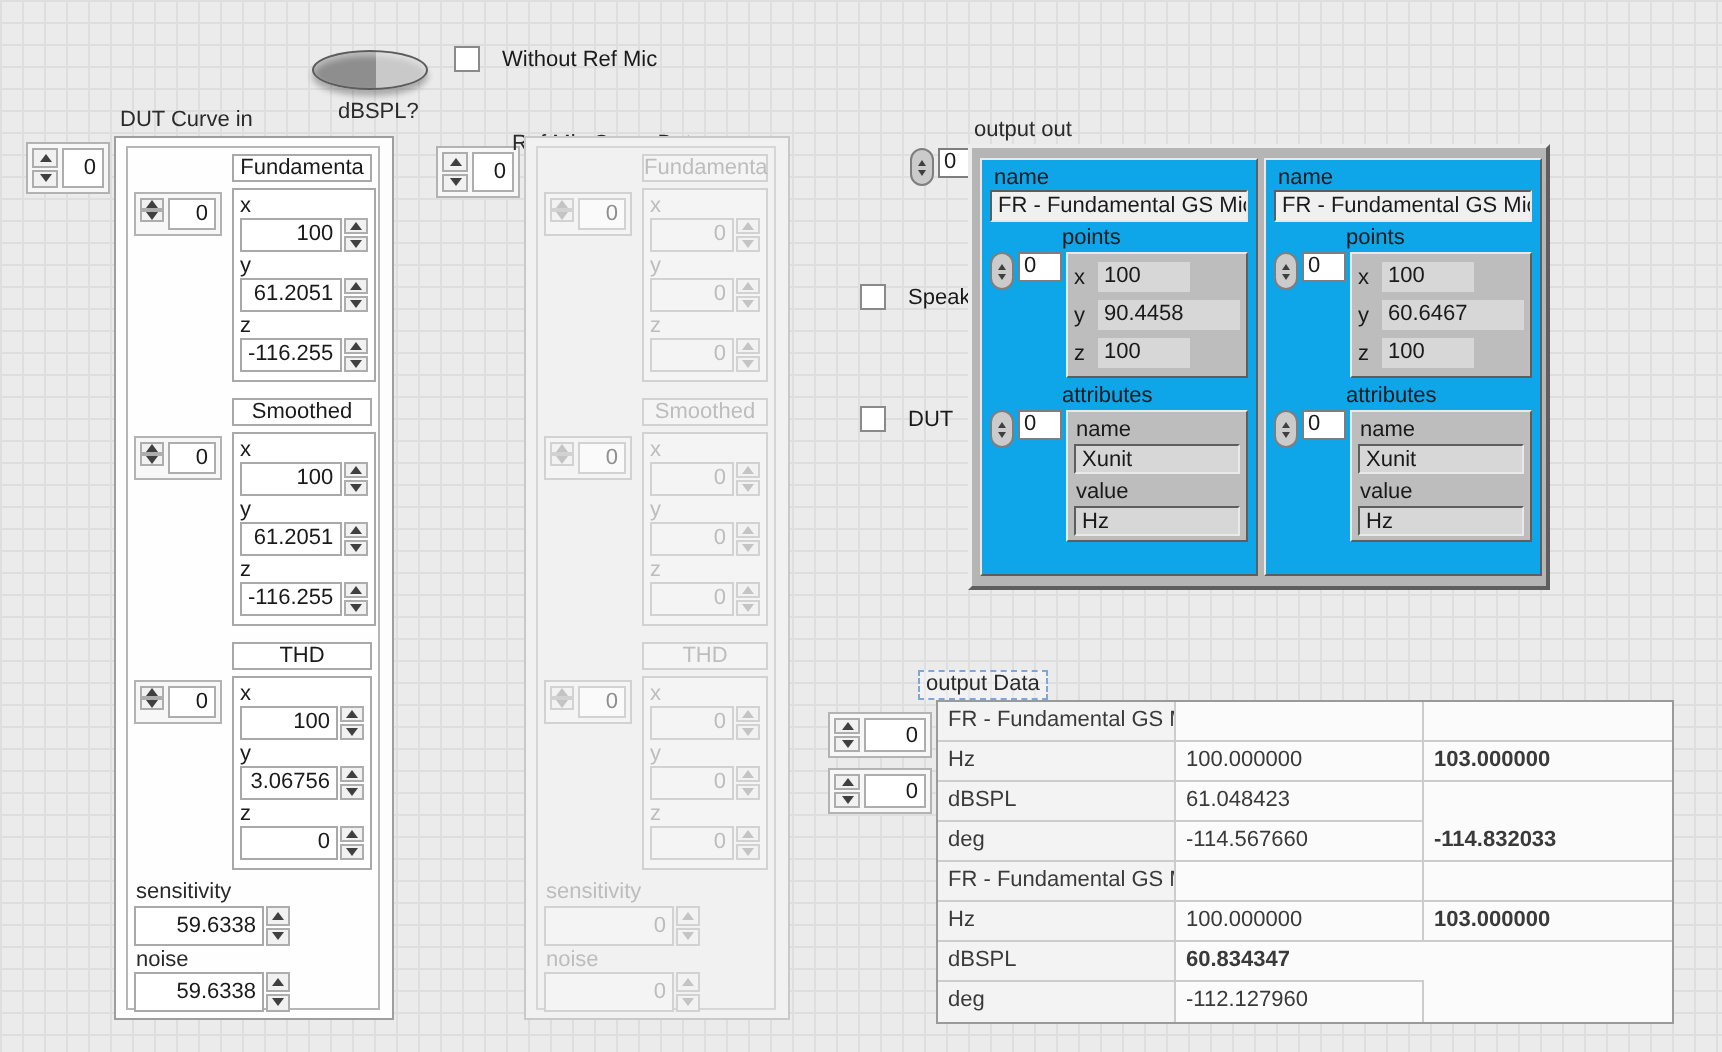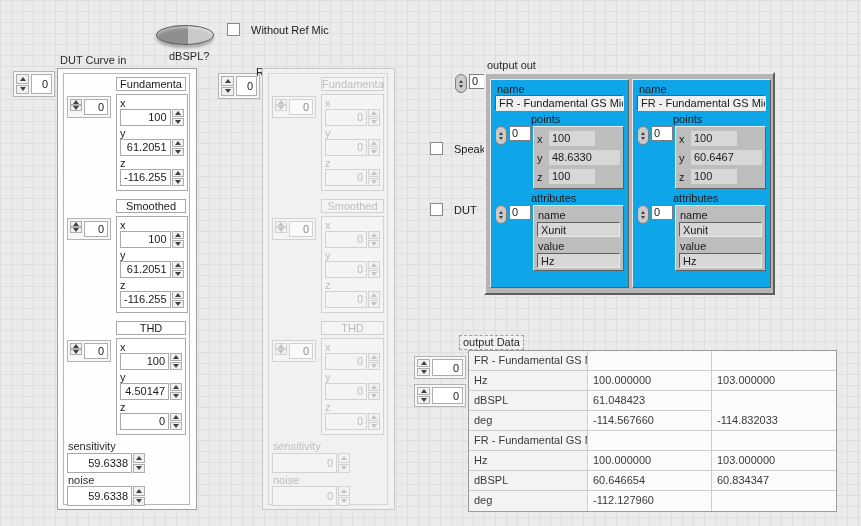--- a/index.html
+++ b/index.html
@@ -86,21 +86,21 @@
   .idxrow { display:flex; align-items:flex-start; }
 
   
   .otitle { position:absolute; border:1px dashed #7ea7d8; padding:0 3px; line-height:13px; color:#2a2a2a; background:rgba(255,255,255,.35); }
   .otable { position:absolute; background:#fbfbfb; border:1px solid #9a9a9a; }
   .orow { display:flex; height:20px; }
   .ocell { border-right:1px solid #cccccc; border-bottom:1px solid #cccccc; padding:0 5px; line-height:19px; color:#3a3a3a; overflow:hidden; white-space:nowrap; }
   .orow:last-child .ocell { border-bottom:none; }
   .c0 { width:119px; background:#f3f3f3; }
   .c1 { width:124px; }
-  .c2 { width:124px; border-right:none; }
+  .c2 { width:124px; border-right:none;font-weight:bold; }
 </style>
 </head>
 <body>
 
 <div class="lbl" style="left:169px;top:10px;margin-top:40px;">dBSPL?</div>
 <div class="toggle" style="left:156px;top:25px;"></div>
 
 <div class="cb" style="left:227px;top:23px;">
   <span class="box"></span>
   <span>Without Ref Mic</span>
@@ -264,21 +264,21 @@
                 <span class="btn">
                   <span class="tu"></span>
                 </span>
                 <span class="btn">
                   <span class="td"></span>
                 </span>
               </span>
             </div>
           <div class="fldlab">y</div>
           <div class="frow">
-              <span class="fval">4.50147</span>
+              <span class="fval">3.06756</span>
               <span class="arrcol">
                 <span class="btn">
                   <span class="tu"></span>
                 </span>
                 <span class="btn">
                   <span class="td"></span>
                 </span>
               </span>
             </div>
           <div class="fldlab">z</div>
@@ -553,21 +553,21 @@
           <span class="td"></span>
         </span>
       <span class="cval">0</span>
       <div class="raisedbox" style="flex:1;margin-left:2px;">
         <div class="prow">
             <span class="pl">x</span>
             <span class="pv" style="width:55%;">100</span>
           </div>
         <div class="prow">
             <span class="pl">y</span>
-            <span class="pv" style="flex:1;">48.6330</span>
+            <span class="pv" style="flex:1;">90.4458</span>
           </div>
         <div class="prow">
             <span class="pl">z</span>
             <span class="pv" style="width:55%;">100</span>
           </div>
       </div>
     </div>
     <div style="margin-left:36px;margin-top:3px;">attributes</div>
     <div class="idxrow" style="margin-top:1px;">
       <span class="cspin">
@@ -676,20 +676,19 @@
       <span class="ocell c1"></span>
       <span class="ocell c2"></span>
     </div>
   <div class="orow">
       <span class="ocell c0">Hz</span>
       <span class="ocell c1">100.000000</span>
       <span class="ocell c2">103.000000</span>
     </div>
   <div class="orow">
       <span class="ocell c0">dBSPL</span>
-      <span class="ocell c1">60.646654</span>
       <span class="ocell c2">60.834347</span>
     </div>
   <div class="orow">
       <span class="ocell c0">deg</span>
       <span class="ocell c1">-112.127960</span>
     </div>
 </div>
 
 </body></html>

